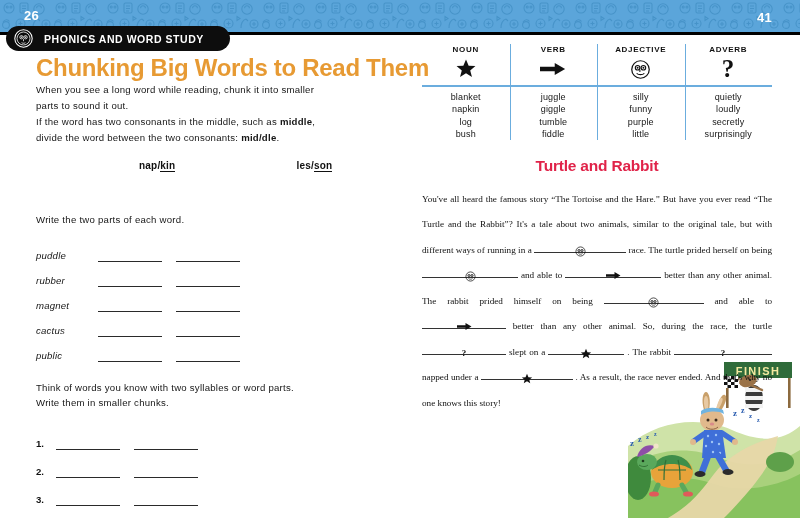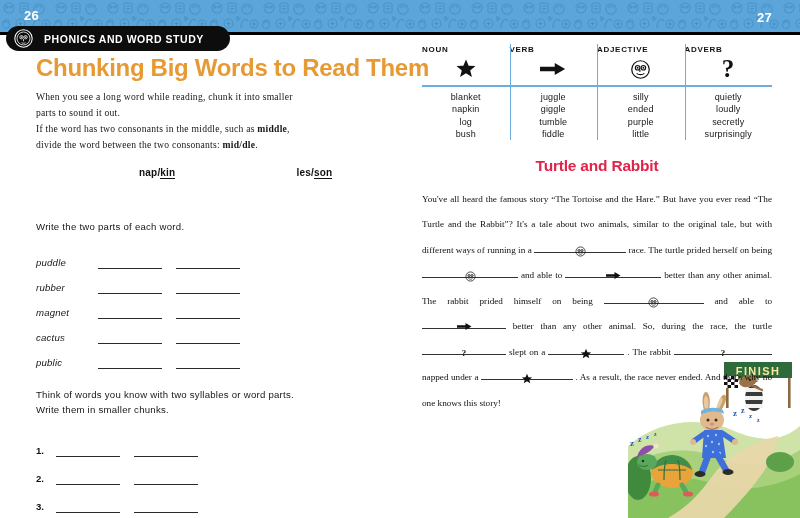--- a/index.html
+++ b/index.html
@@ -86,22 +86,21 @@
     font-family: "Liberation Sans", sans-serif;
     font-weight: bold;
     font-size: 24px;
     color: #e79a33;
     letter-spacing: -0.3px;
     margin-top: 10px;
     white-space: nowrap;
   }
 
   .intro {
-    margin-top: 7px;
-    font-family: Liberation Serif, serif;
+    font-family: Liberation Sans, sans-serif;
     font-size: 9.6px;
     color: #161616;
     line-height: 16px;
     letter-spacing: .25px;
   }
   .intro b { font-weight: bold; }
 
   .examples {
     margin-top: 14px;
     display: flex;
@@ -177,20 +176,21 @@
     padding: 0 28px 0 22px;
   }
 
   
   .pos-table { width: 100%; margin-top: 4px; position: relative; }
   .pos-head {
     display: flex;
   }
   .pos-col {
     flex: 1;
+    text-align: center;
     position: relative;
   }
   .pos-col + .pos-col::before {
     content: "";
     position: absolute;
     left: 0; top: 2px;
     width: 1.4px; height: 96px;
     background: #6badde;
   }
   .pos-title {
@@ -304,21 +304,21 @@
             <path d="M29 16.5l3 2-3 2z"></path>
           </g>
         </pattern>
       </defs>
       <rect width="800" height="32" fill="url(#dood)"></rect>
     </svg>
   </div>
   <div class="header-rule"></div>
 
   <div class="page-num left">26</div>
-  <div class="page-num right">27</div>
+  <div class="page-num right">41</div>
 
   <div class="tab-tail"></div>
   <div class="cat-tab">
     <svg class="cat-icon" viewBox="0 0 24 24">
       <circle cx="12" cy="12" r="11" fill="none" stroke="#fff" stroke-width="1.3"></circle>
       <circle cx="12" cy="12" r="8.2" fill="none" stroke="#fff" stroke-width="1"></circle>
       <circle cx="9.4" cy="10.4" r="2.1" fill="none" stroke="#fff" stroke-width="1"></circle>
       <circle cx="14.6" cy="10.4" r="2.1" fill="none" stroke="#fff" stroke-width="1"></circle>
       <circle cx="9.4" cy="10.4" r=".8" fill="#fff"></circle>
       <circle cx="14.6" cy="10.4" r=".8" fill="#fff"></circle>
@@ -461,21 +461,21 @@
           <div>bush</div>
         </div>
         <div class="pos-wcol">
           <div>juggle</div>
           <div>giggle</div>
           <div>tumble</div>
           <div>fiddle</div>
         </div>
         <div class="pos-wcol">
           <div>silly</div>
-          <div>ended</div>
+          <div>funny</div>
           <div>purple</div>
           <div>little</div>
         </div>
         <div class="pos-wcol">
           <div>quietly</div>
           <div>loudly</div>
           <div>secretly</div>
           <div>surprisingly</div>
         </div>
       </div>

